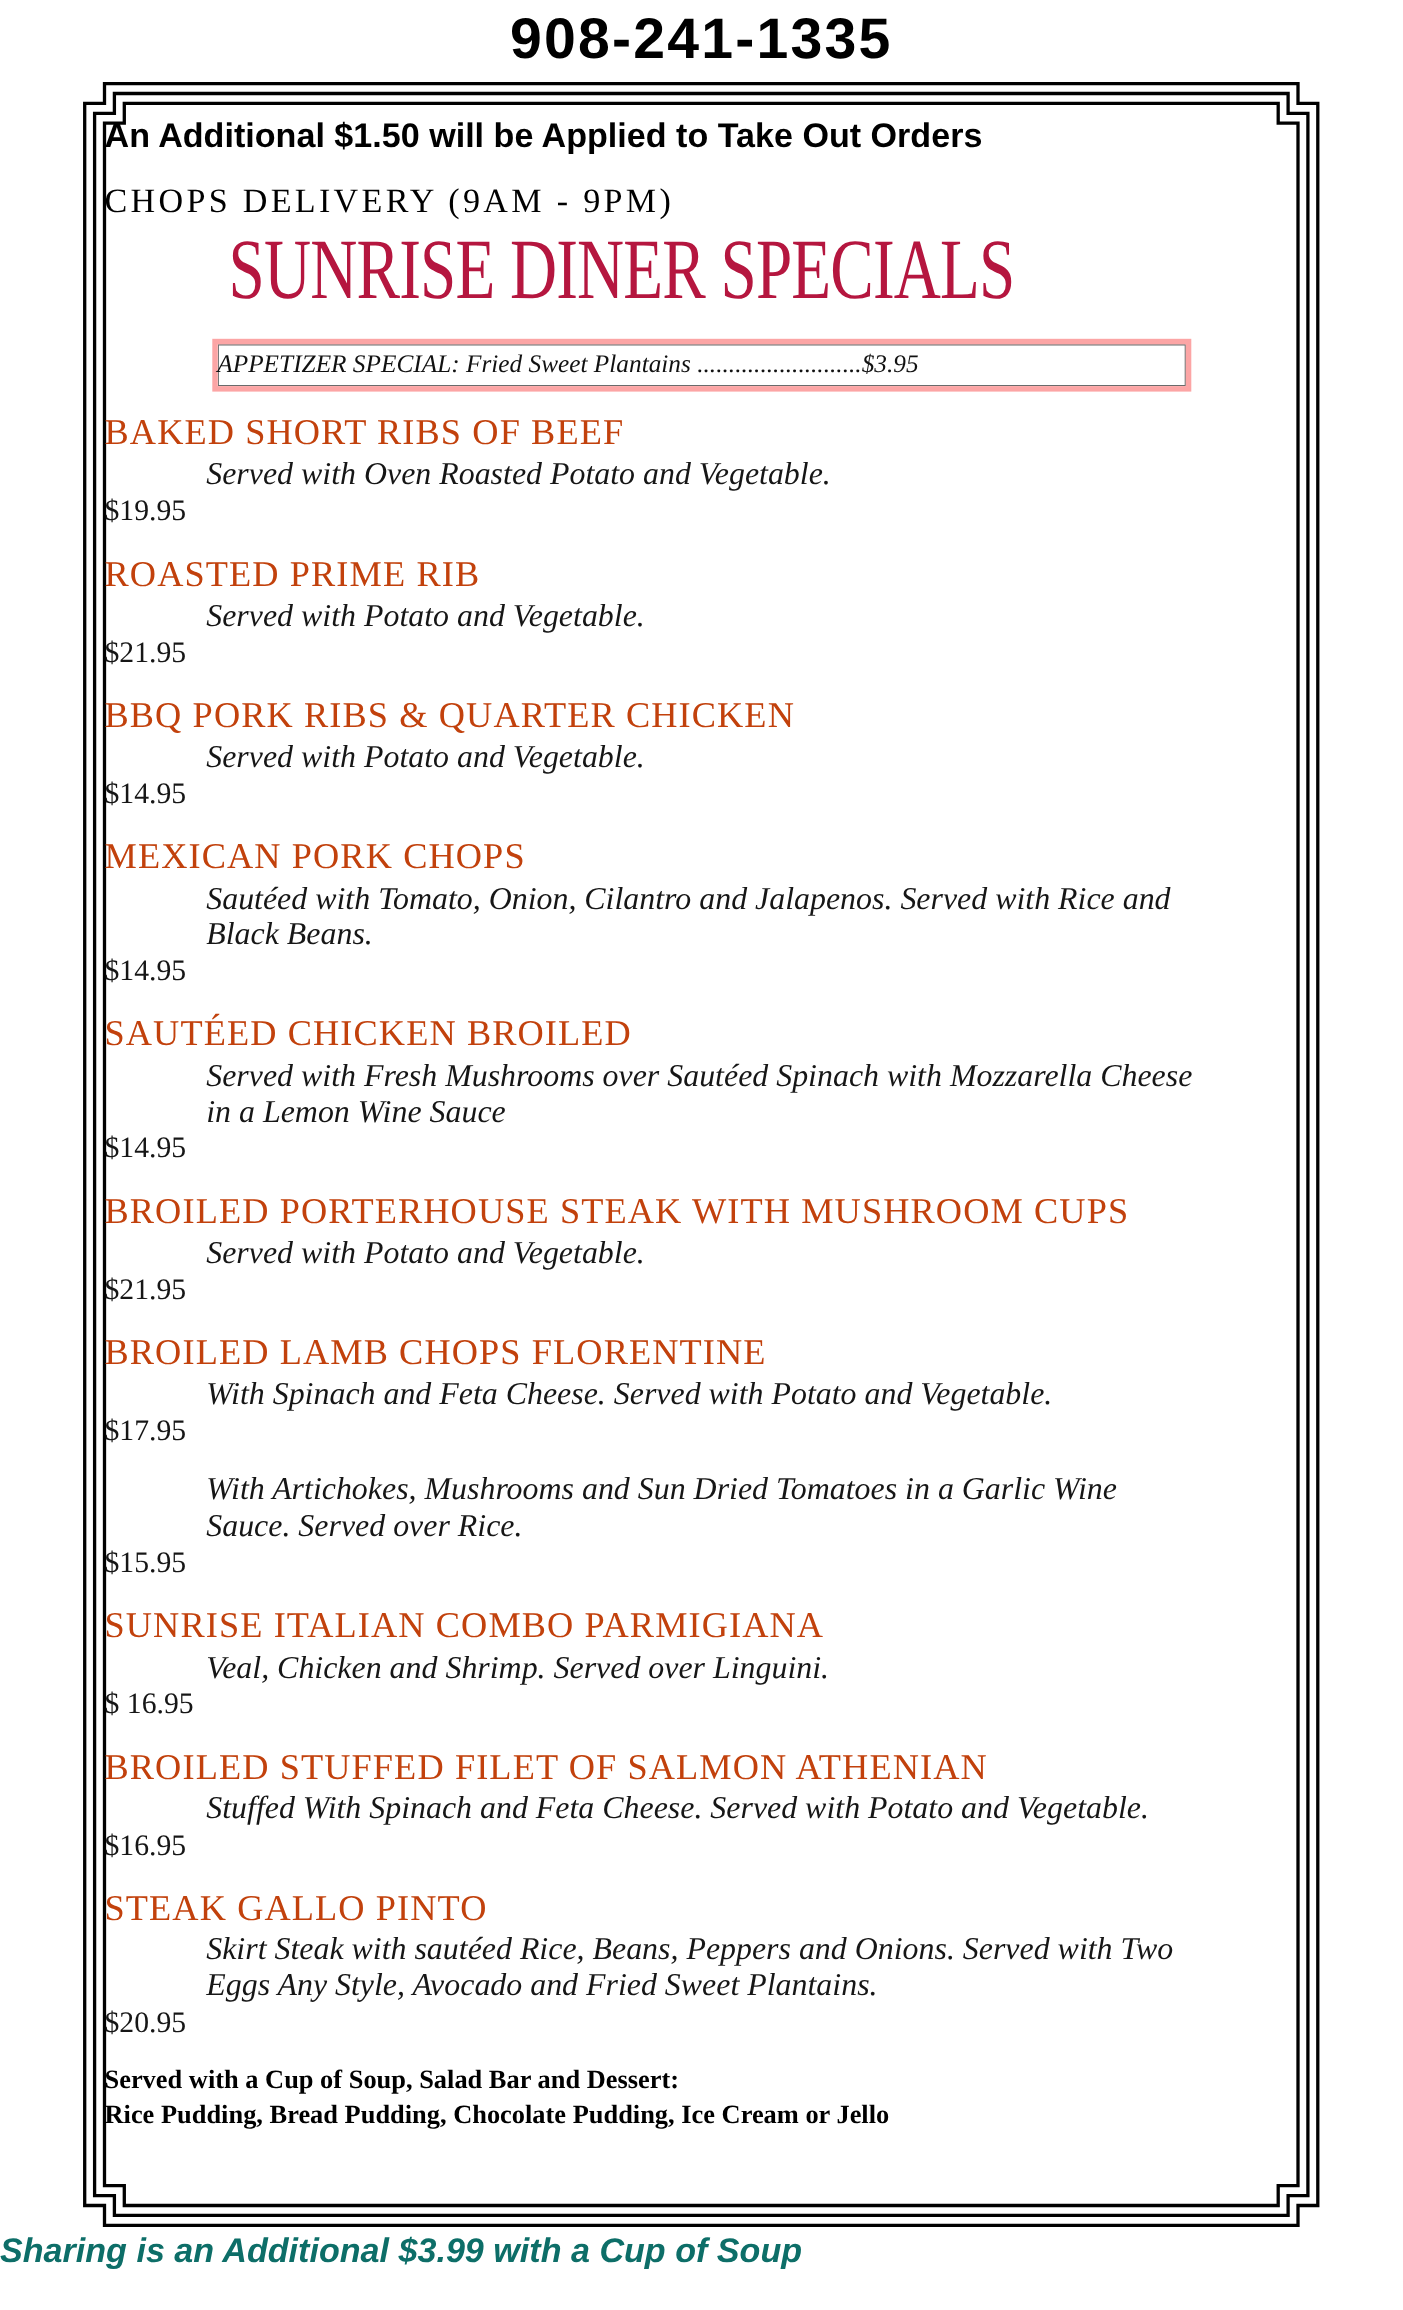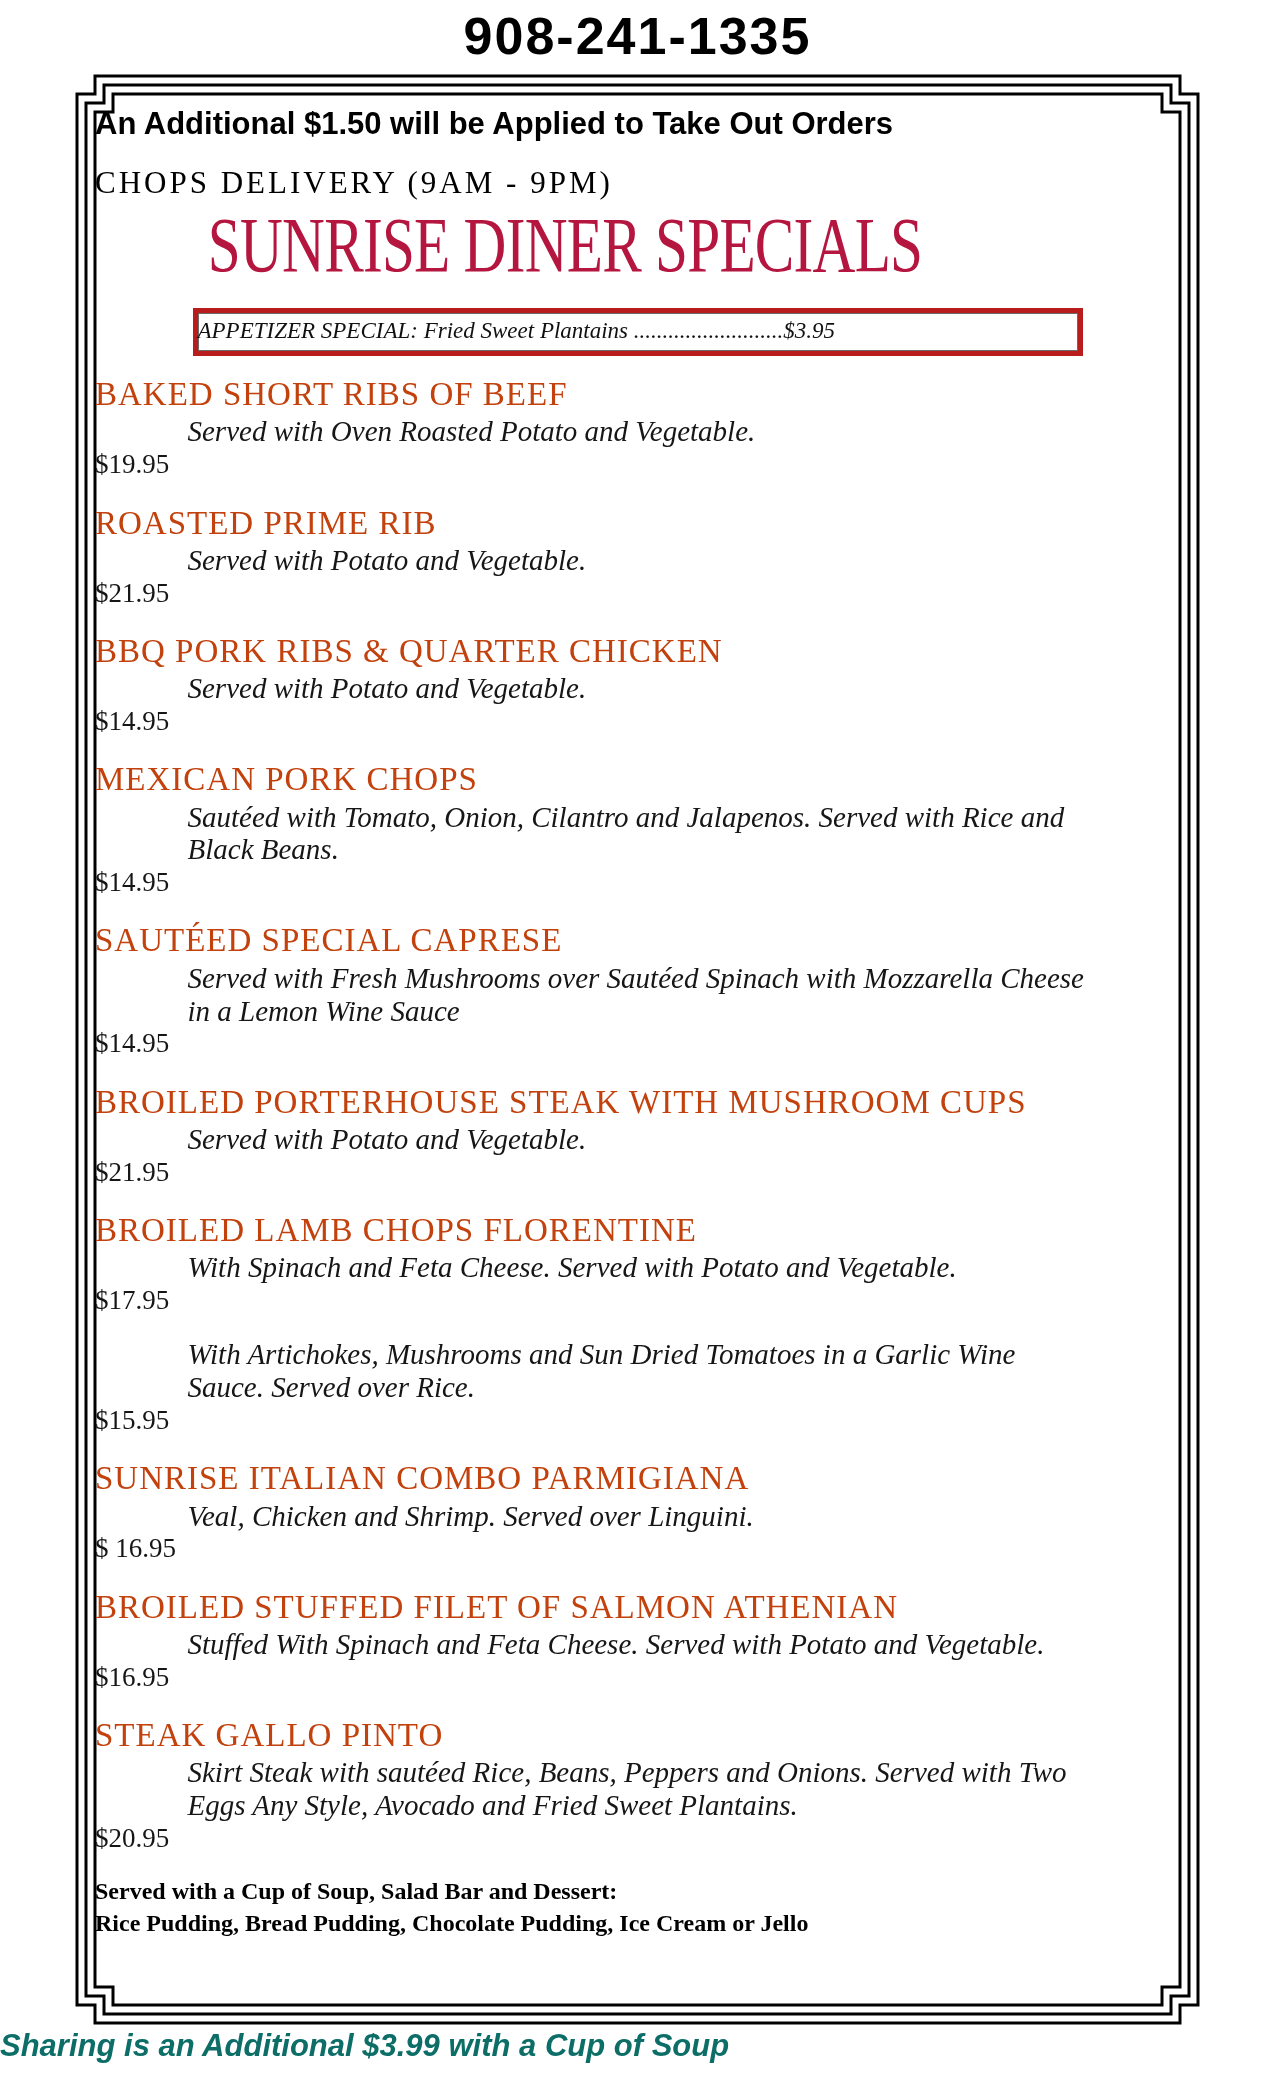--- a/index.html
+++ b/index.html
@@ -30,21 +30,21 @@
 
   .title-line { margin-top:6px; line-height:1.0; }
   .title-text {
     display:inline-block; font-size:78px; line-height:1.0;
     transform:scaleX(0.76); transform-origin:center;
     letter-spacing:-1px; font-weight:normal;
   }
 
   .appetizer-box {
     margin:24px auto 0 auto; width:880px;
-    border:5px solid #b91c1c; box-shadow: inset 0 0 0 1px #6a6a6a;
+    border:5px solid #fca5a5; box-shadow: inset 0 0 0 1px #6a6a6a;
     padding:5px 0 7px 0;
   }
   .appetizer-text { font-style:italic; font-size:23px; letter-spacing:0px; color:#111; }
 
   .items { margin-top:18px; }
   .menu-item { margin-bottom:22px; }
   .item-name {
     font-size:33px; letter-spacing:1px; line-height:1.25; color:#c2410c;
   }
   .item-desc {
@@ -109,21 +109,21 @@
     <div class="item-price">$14.95</div>
   </div>
 
   <div class="menu-item">
     <div class="item-name">MEXICAN PORK CHOPS</div>
     <div class="item-desc">Sautéed with Tomato, Onion, Cilantro and Jalapenos.  Served with Rice and Black Beans.</div>
     <div class="item-price">$14.95</div>
   </div>
 
   <div class="menu-item">
-    <div class="item-name">SAUTÉED SPECIAL CAPRESE</div>
+    <div class="item-name">SAUTÉED CHICKEN BROILED</div>
     <div class="item-desc">Served with Fresh Mushrooms over Sautéed Spinach with Mozzarella Cheese in a Lemon Wine Sauce</div>
     <div class="item-price">$14.95</div>
   </div>
 
   <div class="menu-item">
     <div class="item-name">BROILED PORTERHOUSE STEAK WITH MUSHROOM CUPS</div>
     <div class="item-desc">Served with Potato and Vegetable.</div>
     <div class="item-price">$21.95</div>
   </div>
 

